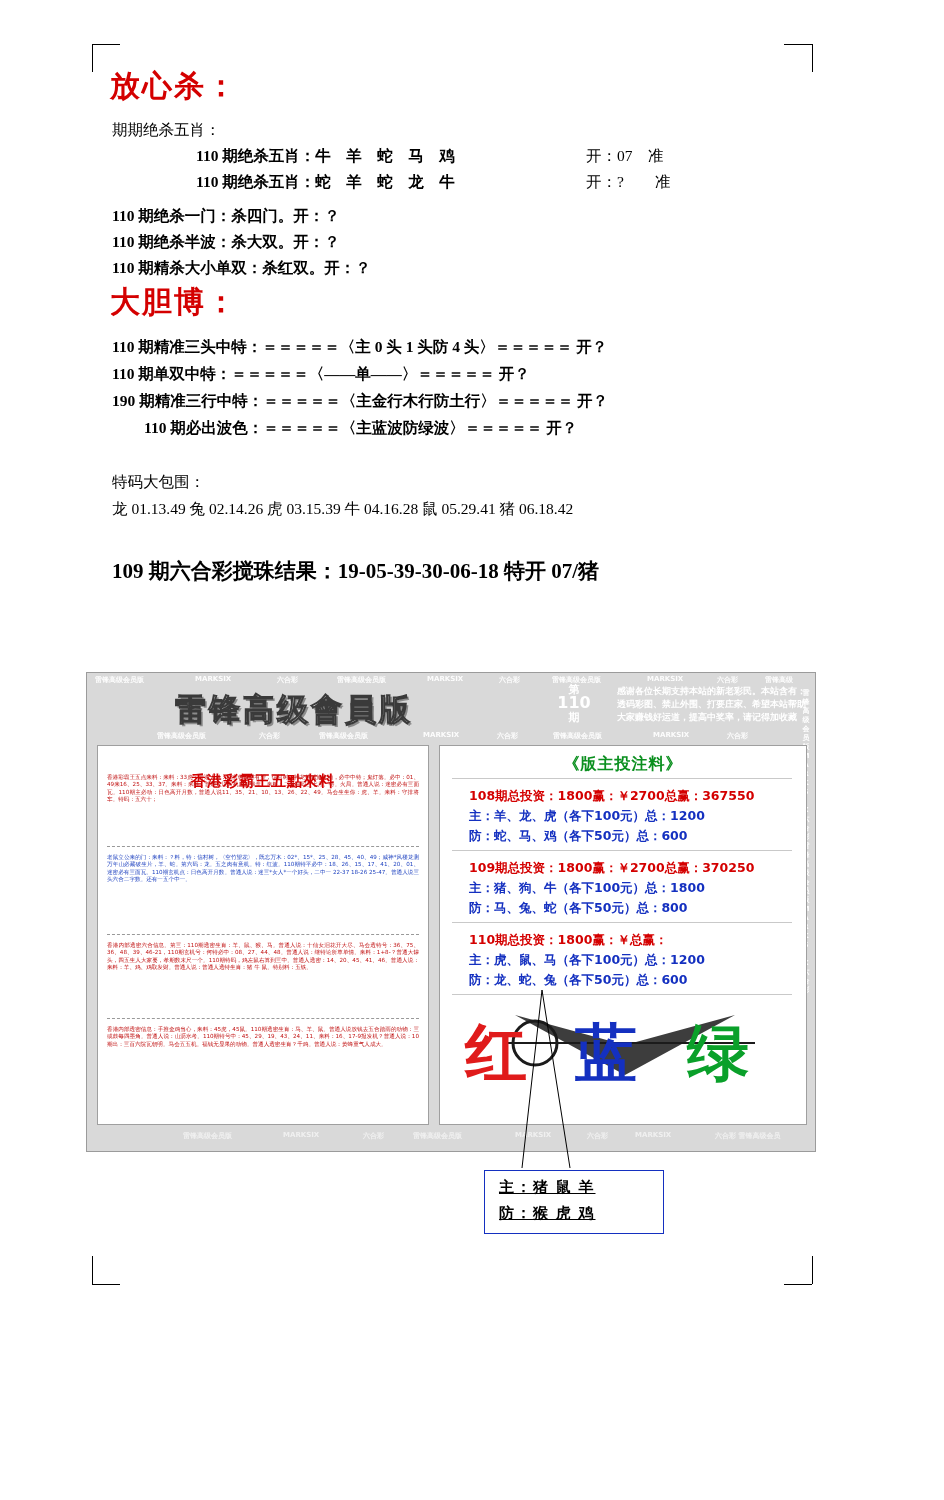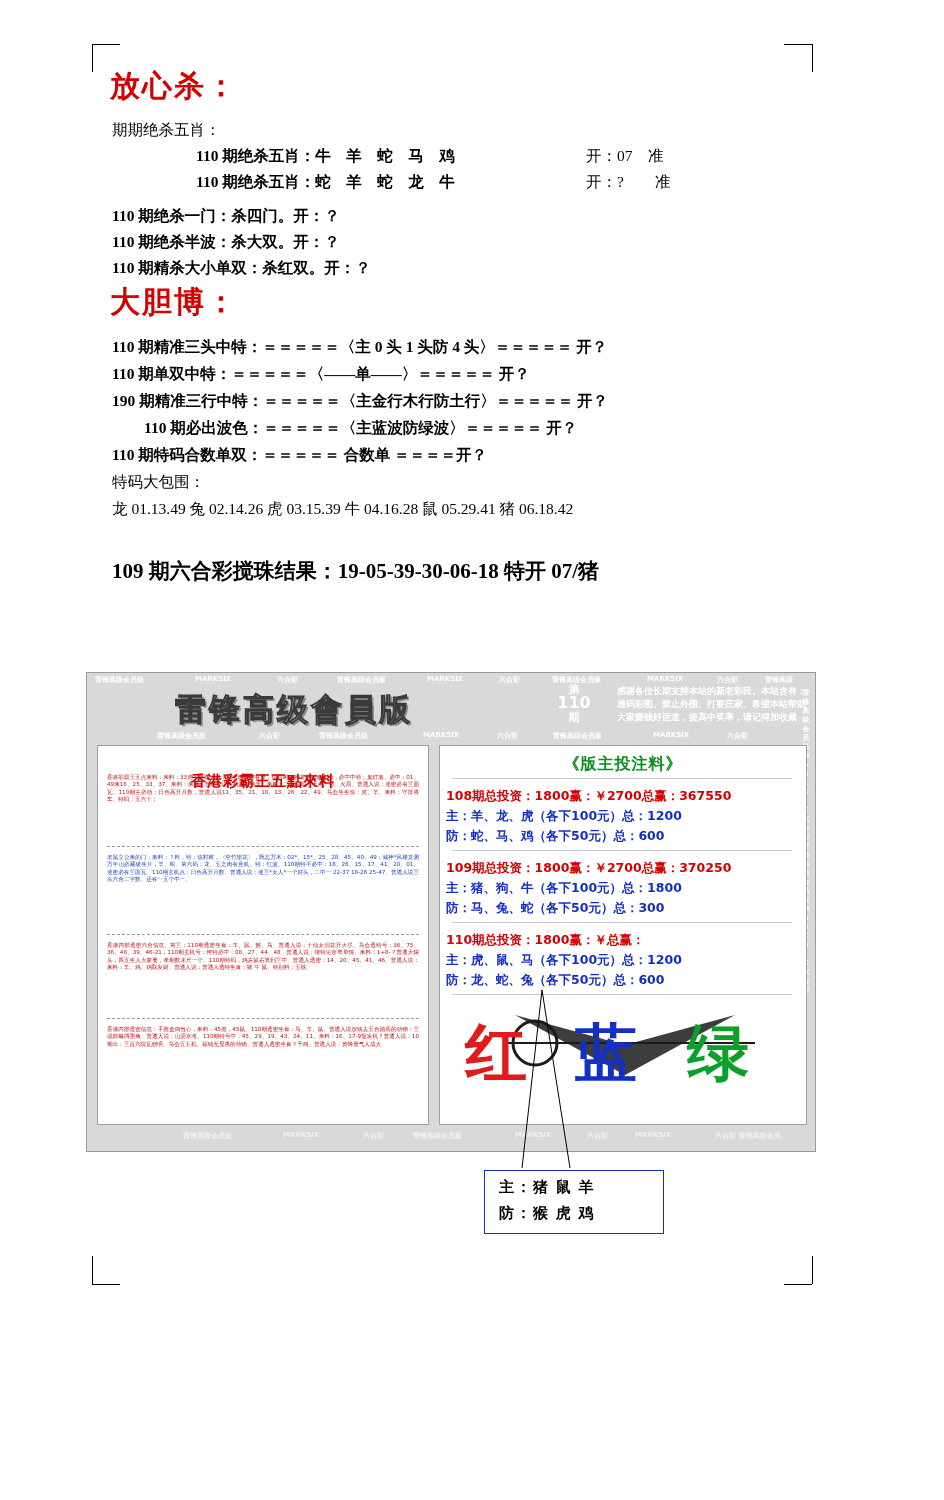--- a/index.html
+++ b/index.html
@@ -62,34 +62,34 @@
 
   .panelL{position:absolute;left:10px;top:72px;width:330px;height:378px;background:#ffffff;border:1px solid #9f9f9f;}
   .panelR{position:absolute;left:352px;top:72px;width:366px;height:378px;background:#ffffff;border:1px solid #9f9f9f;}
 
   .lheader{position:absolute;left:0;top:6px;width:330px;text-align:center;font-size:15px;font-weight:bold;color:#d40000;letter-spacing:1px;font-family:"DejaVu Sans","Liberation Sans",sans-serif;margin-top:20px;}
   .lblock{position:absolute;left:9px;width:312px;font-size:5.6px;line-height:7.4px;color:#c01010;text-align:justify;font-family:"DejaVu Sans","Liberation Sans",sans-serif;}
   .lblock.blue{color:#1b3fbf;}
   .lrule{position:absolute;left:9px;width:312px;border-top:1px dashed #999;}
 
   .rheader{position:absolute;left:0;top:8px;width:366px;text-align:center;font-size:16px;font-weight:bold;color:#0a8f1e;letter-spacing:1px;font-family:"DejaVu Sans","Liberation Sans",sans-serif;}
-  .rline{position:absolute;left:6px;font-size:12.5px;font-weight:bold;white-space:nowrap;font-family:"DejaVu Sans","Liberation Sans",sans-serif;}
+  .rline{position:absolute;left:29px;font-size:12.5px;font-weight:bold;white-space:nowrap;font-family:"DejaVu Sans","Liberation Sans",sans-serif;}
   .rred{color:#d40000;}
   .rblue{color:#1430c0;}
   .rrule{position:absolute;left:12px;width:340px;border-top:1px solid #c9c9c9;}
 
   .rgb{position:absolute;left:378px;top:320px;width:330px;height:120px;}
   .rgb .ch{position:absolute;font-size:62px;font-weight:bold;font-family:"DejaVu Sans","Liberation Sans",sans-serif;}
   .rgb .red{color:#e01b1b;left:0;top:18px;}
   .rgb .blue{color:#1430c0;left:110px;top:18px;}
   .rgb .green{color:#0aa02a;left:222px;top:18px;}
   .rgb .x{position:absolute;left:40px;top:10px;width:250px;height:100px;}
 
   .callout{position:absolute;left:484px;top:1170px;width:178px;height:62px;border:1px solid #1430c0;background:#fff;}
-  .callout div{font-size:15px;font-weight:bold;color:#000;margin:7px 0 0 14px;letter-spacing:2px;}
+  .callout div{font-size:15px;font-weight:bold;color:#000;margin:7px 0 0 14px;letter-spacing:2px;text-decoration:underline;}
   .leader{position:absolute;}
 </style>
 </head>
 <body>
 
 <div class="page">
 
   <div class="crop" style="left:92px;top:44px;">
       <i class="ch" style="left:0;top:0;"></i>
       <i class="cv" style="left:0;top:0;"></i>
@@ -120,21 +120,20 @@
   <div class="line bold" style="left:112px;top:206px;">110 期绝杀一门：杀四门。开：？</div>
   <div class="line bold" style="left:112px;top:232px;">110 期绝杀半波：杀大双。开：？</div>
   <div class="line bold" style="left:112px;top:258px;">110 期精杀大小单双：杀红双。开：？</div>
 
   <div class="sec-title t2">大胆博：</div>
 
   <div class="line bold" style="left:112px;top:337px;">110 期精准三头中特：＝＝＝＝＝〈主 0 头 1 头防 4 头〉＝＝＝＝＝ 开？</div>
   <div class="line bold" style="left:112px;top:364px;">110 期单双中特：＝＝＝＝＝〈——单——〉＝＝＝＝＝ 开？</div>
   <div class="line bold" style="left:112px;top:391px;">190 期精准三行中特：＝＝＝＝＝〈主金行木行防土行〉＝＝＝＝＝ 开？</div>
   <div class="line bold" style="left:112px;top:418px;margin-left:32px;">110 期必出波色：＝＝＝＝＝〈主蓝波防绿波〉＝＝＝＝＝ 开？</div>
-  <div class="line bold" style="left:112px;top:445px;">110 期特码合数单双：＝＝＝＝＝ 合数单 ＝＝＝＝开？</div>
 
   <div class="line" style="left:112px;top:472px;">特码大包围：</div>
   <div class="line" style="left:112px;top:499px;">龙 01.13.49 兔 02.14.26 虎 03.15.39 牛 04.16.28 鼠 05.29.41 猪 06.18.42</div>
 
   <div class="res">109 期六合彩搅珠结果：19-05-39-30-06-18 特开 07/猪</div>
 
   <div class="poster">
 
     <div class="wmrow" style="top:2px;">
       <span class="wm" style="left:8px;top:0;">雷锋高级会员版</span>
@@ -231,21 +230,21 @@
       <div class="rheader">《版主投注料》</div>
       <div class="rrule" style="top:32px;"></div>
 
       <div class="rline rred" style="top:42px;">108期总投资：1800赢：￥2700总赢：367550</div>
       <div class="rline rblue" style="top:62px;">主：羊、龙、虎（各下100元）总：1200</div>
       <div class="rline rblue" style="top:82px;">防：蛇、马、鸡（各下50元）总：600</div>
       <div class="rrule" style="top:104px;"></div>
 
       <div class="rline rred" style="top:114px;">109期总投资：1800赢：￥2700总赢：370250</div>
       <div class="rline rblue" style="top:134px;">主：猪、狗、牛（各下100元）总：1800</div>
-      <div class="rline rblue" style="top:154px;">防：马、兔、蛇（各下50元）总：300</div>
+      <div class="rline rblue" style="top:154px;">防：马、兔、蛇（各下50元）总：800</div>
       <div class="rrule" style="top:176px;"></div>
 
       <div class="rline rred" style="top:186px;">110期总投资：1800赢：￥总赢：</div>
       <div class="rline rblue" style="top:206px;">主：虎、鼠、马（各下100元）总：1200</div>
       <div class="rline rblue" style="top:226px;">防：龙、蛇、兔（各下50元）总：600</div>
       <div class="rrule" style="top:248px;"></div>
     </div>
 
     <div class="rgb">
       <svg class="x" viewBox="0 0 250 100">

